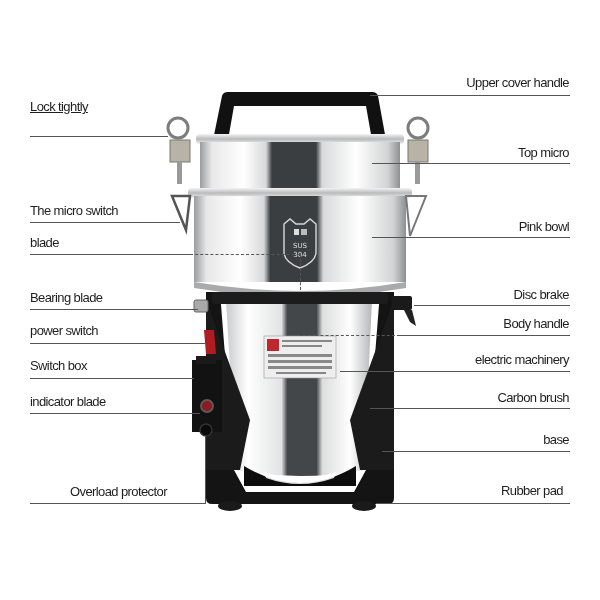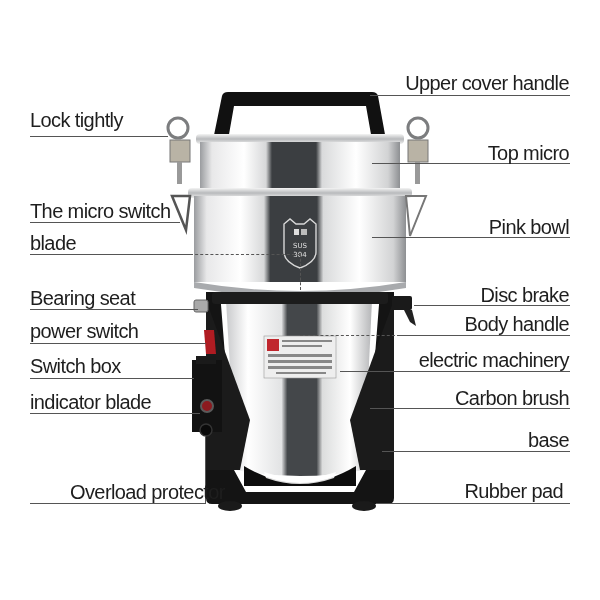--- a/index.html
+++ b/index.html
@@ -1,18 +1,18 @@
 <!DOCTYPE html>
 <html><head>
 <meta charset="utf-8">
 <style>
   html, body { margin:0; padding:0; background:#ffffff; }
   body { width:600px; height:600px; position:relative; overflow:hidden;
          font-family:"Liberation Sans", sans-serif; color:#222; }
-  .label { position:absolute; font-size:20px; letter-spacing:-0.6px; line-height:18px; color:#1e1e1e; white-space:nowrap; }
+  .label { position:absolute; font-size:13px; letter-spacing:-0.6px; line-height:18px; color:#1e1e1e; white-space:nowrap; }
   .label.right { text-align:right; }
   .line { position:absolute; height:1px; background:#555; }
   .vline { position:absolute; width:1px; background:#555; }
   .dash { position:absolute; height:0; border-top:1px dashed #555; }
   .vdash { position:absolute; width:0; border-left:1px dashed #555; }
   .machine { position:absolute; left:0; top:0; width:600px; height:600px; }
 </style>
 </head>
 <body>
 
@@ -146,24 +146,24 @@
 <div class="line" style="left:372px;top:163px;width:198px;"></div>
 <div class="line" style="left:372px;top:237px;width:198px;"></div>
 <div class="line" style="left:414px;top:305px;width:156px;"></div>
 <div class="line" style="left:400px;top:335px;width:170px;"></div>
 <div class="dash" style="left:300px;top:335px;width:100px;"></div>
 <div class="line" style="left:340px;top:371px;width:230px;"></div>
 <div class="line" style="left:370px;top:408px;width:200px;"></div>
 <div class="line" style="left:382px;top:451px;width:188px;"></div>
 <div class="line" style="left:376px;top:503px;width:194px;"></div>
 
-<div class="label" style="left:30px;top:111px;">Lock tightly</div>
+<div class="label" style="left:30px;top:98px;text-decoration:underline;">Lock tightly</div>
 <div class="label" style="left:30px;top:202px;">The micro switch</div>
 <div class="label" style="left:30px;top:234px;">blade</div>
-<div class="label" style="left:30px;top:289px;">Bearing seat</div>
+<div class="label" style="left:30px;top:289px;">Bearing blade</div>
 <div class="label" style="left:30px;top:322px;">power switch</div>
 <div class="label" style="left:30px;top:357px;">Switch box</div>
 <div class="label" style="left:30px;top:393px;">indicator blade</div>
 <div class="label" style="left:30px;top:483px;margin-left:40px;">Overload protector</div>
 
 <div class="label right" style="right:31px;top:74px;">Upper cover handle</div>
 <div class="label right" style="right:31px;top:144px;">Top micro</div>
 <div class="label right" style="right:31px;top:218px;">Pink bowl</div>
 <div class="label right" style="right:31px;top:286px;margin-left:42px;">Disc brake</div>
 <div class="label right" style="right:31px;top:315px;">Body handle</div>

